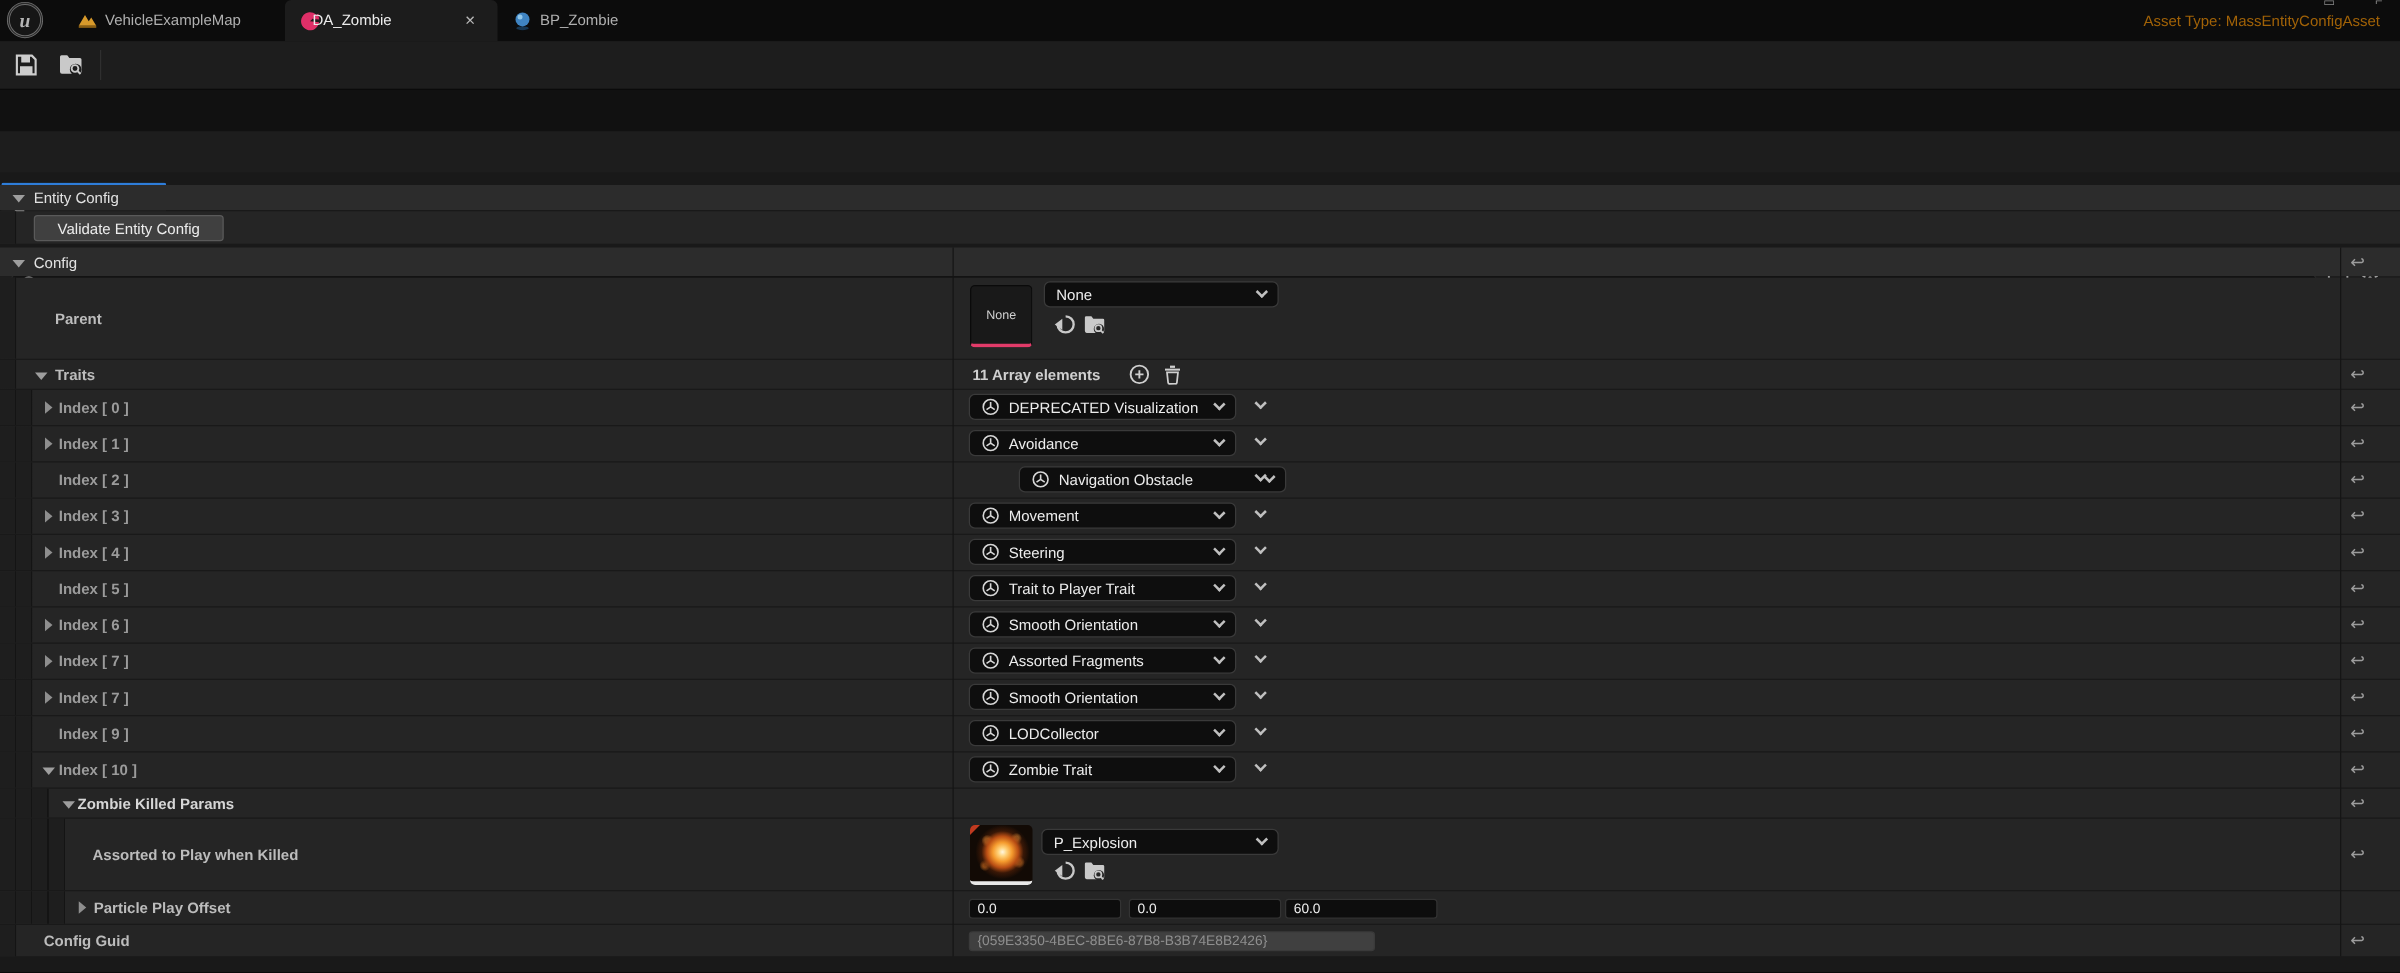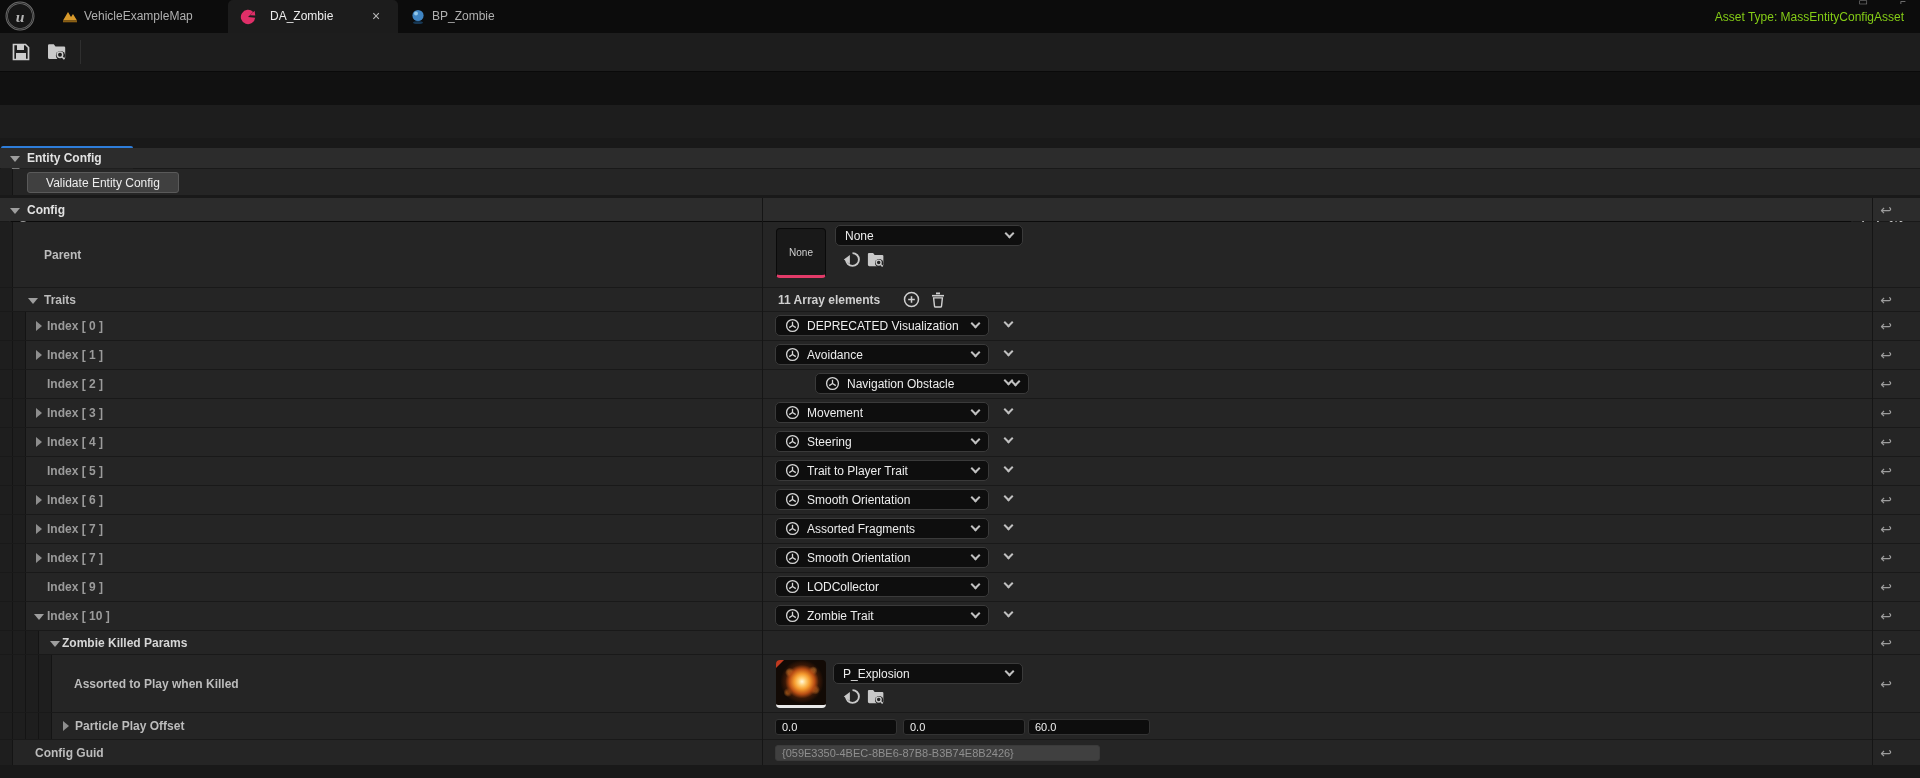--- a/index.html
+++ b/index.html
@@ -7,21 +7,21 @@
   body { font-family:"Liberation Sans", sans-serif; }
   #app { position:relative; width:1920px; height:778px; background:#191919; overflow:hidden; }
   .abs { position:absolute; }
 
   
   .tabbar { left:0; top:0; width:1920px; height:33px; background:#0c0c0c; }
   .apptab-label { font-size:12px; color:#b0b0b0; line-height:33px; }
   .apptab-active { left:228px; top:0; width:170px; height:33px; background:#1c1c1c; border-radius:5px 5px 0 0; }
   .apptab-active .apptab-label { color:#ececec; }
   .tab-close { font-size:14px; color:#b9b9b9; line-height:33px; cursor:default; }
-  .asset-type { right:16px; top:0; font-size:12px; color:#84cc16; line-height:35px; }
+  .asset-type { right:16px; top:0; font-size:12px; color:#a16207; line-height:35px; }
   .winhint { top:-4px; color:#8a8a8a; font-size:10px; }
 
   
   .toolbar { left:0; top:33px; width:1920px; height:39px; background:#1d1d1d; border-bottom:1px solid #0a0a0a; }
   .tb-sep { left:80px; top:40px; width:1px; height:24px; background:#2f2f2f; }
 
   
   .tabwell { left:0; top:72px; width:1920px; height:33px; background:#111111; }
   .dtab { left:1px; top:74px; width:132px; height:31px; background:#1f1f1f; border-top:2px solid #2e7dd9; border-radius:2px 2px 0 0; }
   .dtab-label { left:30px; top:0; font-size:12px; color:#e8e8e8; line-height:29px; }
@@ -33,21 +33,21 @@
   .search-input::placeholder { color:#696969; }
   .gear { font-size:18px; color:#c5c5c5; line-height:18px; }
 
   
   .row { position:absolute; left:0; width:1920px; background:#252525; }
   .hdr { background:#2c2c2c; }
   .gut { position:absolute; left:0; top:0; bottom:0;
          background:repeating-linear-gradient(90deg,#1e1e1e 0 12px,#141414 12px 13px); }
   .g1{width:13px} .g2{width:26px} .g3{width:39px} .g4{width:52px}
   .lbl { position:absolute; top:50%; transform:translateY(-50%); font-size:12px; color:#bcbcbc; white-space:nowrap;font-weight:bold; }
-  .hlbl { color:#e2e2e2; font-weight:700; }
+  .hlbl { color:#e2e2e2; font-weight:400; }
   .ilbl { color:#9b9b9b; }
   .tri-d { position:absolute; top:50%; margin-top:-2px; width:0; height:0;
            border-left:5px solid transparent; border-right:5px solid transparent; border-top:6px solid #9e9e9e; }
   .tri-r { position:absolute; top:50%; margin-top:-5px; width:0; height:0;
            border-top:5px solid transparent; border-bottom:5px solid transparent; border-left:6px solid #8e8e8e; }
 
   .combo { position:absolute; height:21px; display:flex; align-items:center; gap:7px;
            background:#0e0e0e; border:1px solid #3a3a3a; border-radius:5px; padding:0 9px; }
   .ctext { font-size:12px; color:#ededed; white-space:nowrap; }
   .chev { width:7px; height:7px; border-right:2px solid #c0c0c0; border-bottom:2px solid #c0c0c0;
@@ -104,21 +104,21 @@
         <rect x="1" y="11" width="14" height="1.8" fill="#8a5f14"></rect>
       </svg>
       <span class="abs apptab-label" style="left:36px">VehicleExampleMap</span>
     </div>
 
     <div class="abs apptab-active">
       <svg class="abs" style="left:12px;top:9px" width="16" height="16" viewBox="0 0 16 16">
         <path d="M8 8 L13.2 3 A7.2 7.2 0 1 0 15.2 8.8 z" fill="#df2f68"></path>
         <path d="M10 6.2 L14.6 1.8 L15.3 6.6 z" fill="#df2f68"></path>
       </svg>
-      <span class="abs apptab-label" style="left:42px">DA_Zombie</span>
+      <span class="abs apptab-label" style="left:22px">DA_Zombie</span>
       <span class="abs tab-close" style="left:144px">×</span>
     </div>
 
     <div class="abs" style="left:398px;top:0;width:160px;height:33px">
       <svg class="abs" style="left:12px;top:8px" width="16" height="17" viewBox="0 0 16 16">
         <ellipse cx="8" cy="14" rx="5" ry="1.6" fill="#1a3document85b"></ellipse>
         <ellipse cx="8" cy="14" rx="5" ry="1.6" fill="#173753"></ellipse>
         <circle cx="8" cy="7" r="5.6" fill="#3f84c2"></circle>
         <circle cx="6" cy="5" r="2" fill="#9fd1f0" opacity="0.85"></circle>
       </svg>

